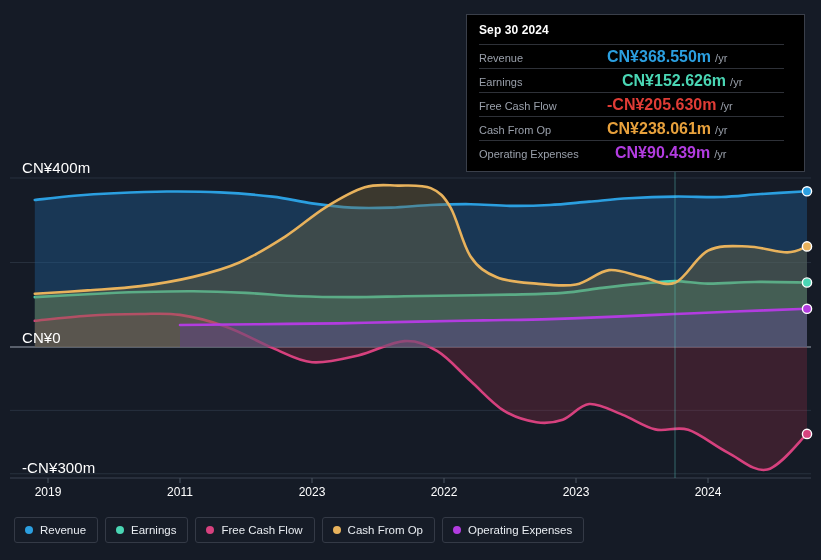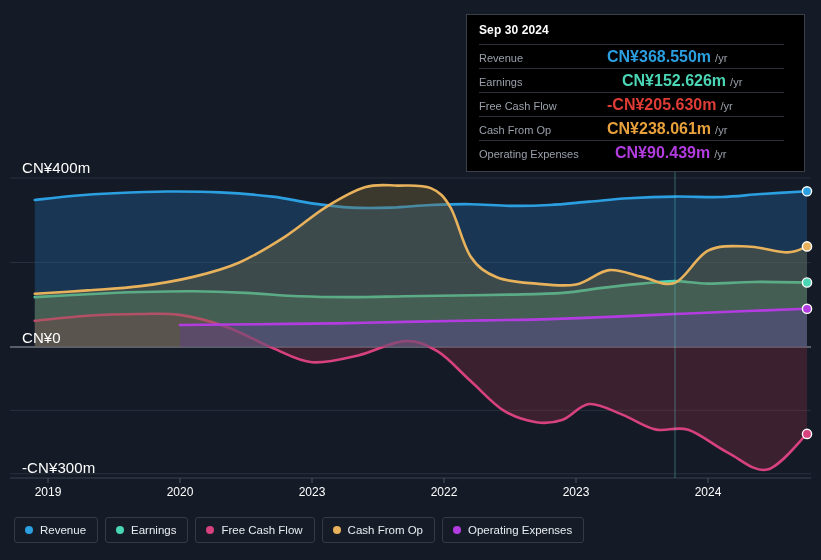--- a/index.html
+++ b/index.html
@@ -172,21 +172,21 @@
       <circle cx="807" cy="308.7895225" r="4.6" fill="#b23ce0" stroke="#ffffff" stroke-width="1.4"></circle>
       <circle cx="807" cy="433.878675" r="4.6" fill="#d6417e" stroke="#ffffff" stroke-width="1.4"></circle>
     </svg>
 
   <div class="y-label" id="y-label-top">CN¥400m</div>
   <div class="y-label" id="y-label-zero">CN¥0</div>
   <div class="y-label" id="y-label-bot">-CN¥300m</div>
 
   <div id="x-axis-labels">
       <div class="x-label" style="left: 48px;">2019</div>
-      <div class="x-label" style="left: 180px;">2020</div>
+      <div class="x-label" style="left: 180px;">2011</div>
       <div class="x-label" style="left: 312px;">2023</div>
       <div class="x-label" style="left: 444px;">2022</div>
       <div class="x-label" style="left: 576px;">2023</div>
       <div class="x-label" style="left: 708px;">2024</div>
     </div>
 
   <div id="tooltip">
     <div id="tooltip-date">Sep 30 2024</div>
     <div id="tooltip-rows">
         <div class="tt-row">

